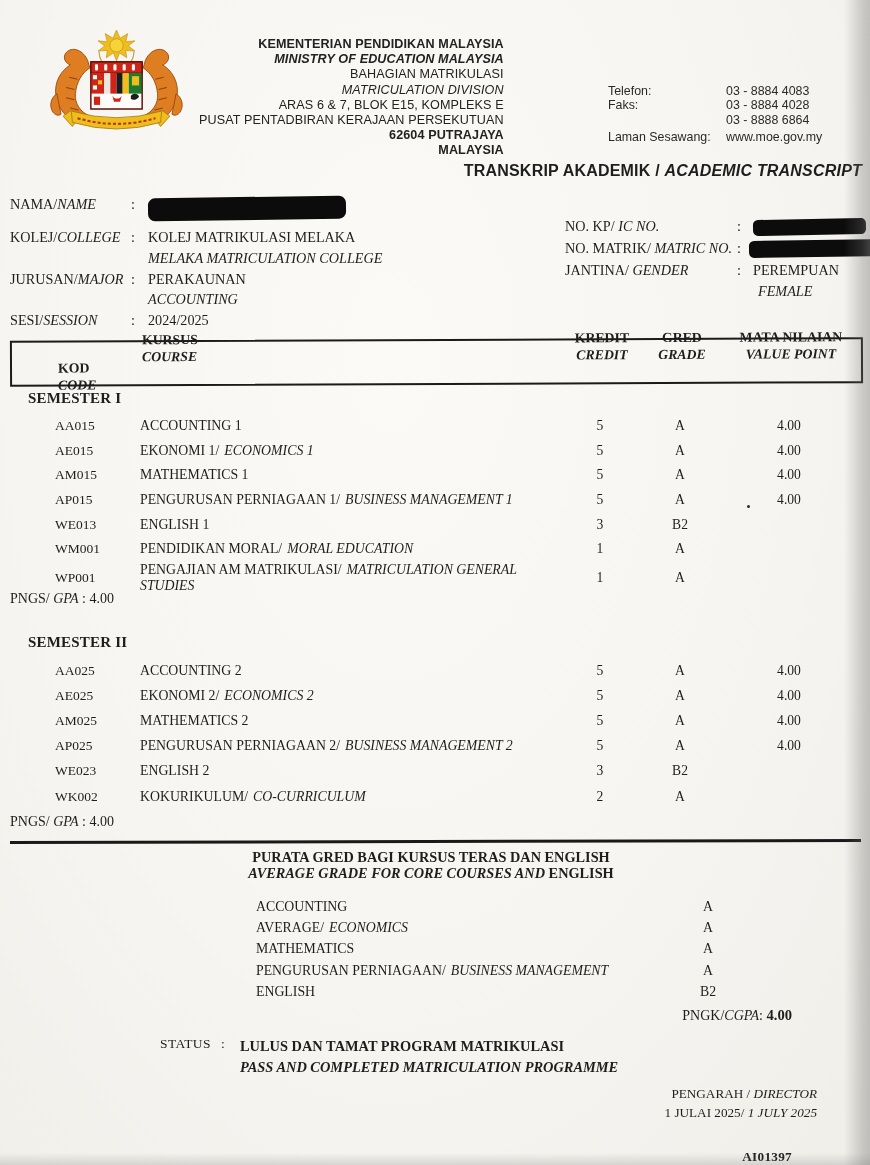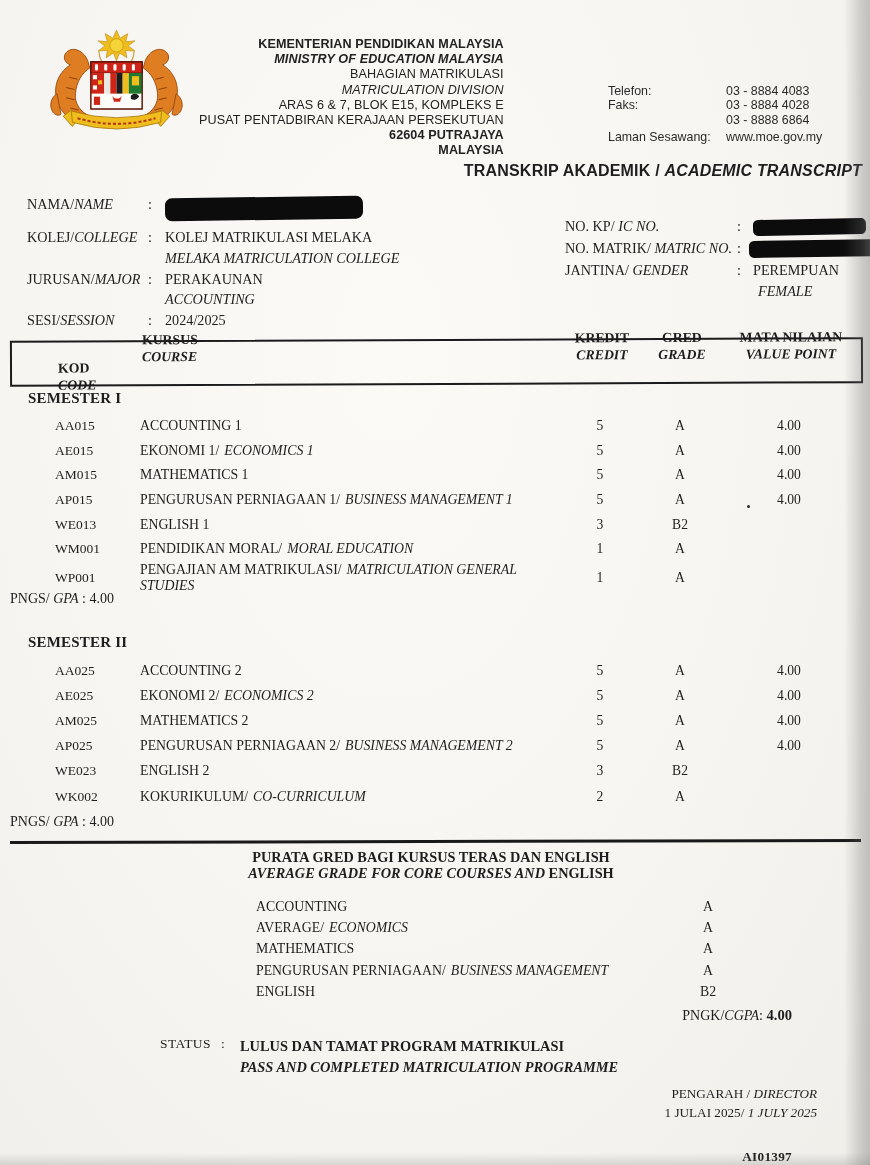--- a/index.html
+++ b/index.html
@@ -30,21 +30,21 @@
   .contact-row { display:flex; }
   .contact-row.gap { margin-top:3px; }
   .contact-label { width:118px; }
   .contact-value { flex:1; }
 
   .doc-title { position:absolute; top:162px; left:0; width:862px; text-align:right;
     font-family:"Liberation Sans", sans-serif; font-size:16px; font-weight:bold; letter-spacing:0.2px; }
   .doc-title .it { font-style:italic; }
 
   
-  .student-left { position:absolute; left:27px; top:194px; font-size:14.2px; }
+  .student-left { position:absolute; left:10px; top:194px; font-size:14.2px; }
   .student-right{ position:absolute; left:565px; top:216px; font-size:14.2px; }
   .info-row { display:flex; line-height:20.8px; align-items:flex-start; }
   .student-right .info-row { line-height:21.8px; }
   .info-row.tall { height:33px; }
   .ilabel  { width:121px; }
   .ilabel2 { width:172px; }
   .icolon  { width:17px; }
   .icolon2 { width:16px; }
   .it { font-style:italic; }
 

